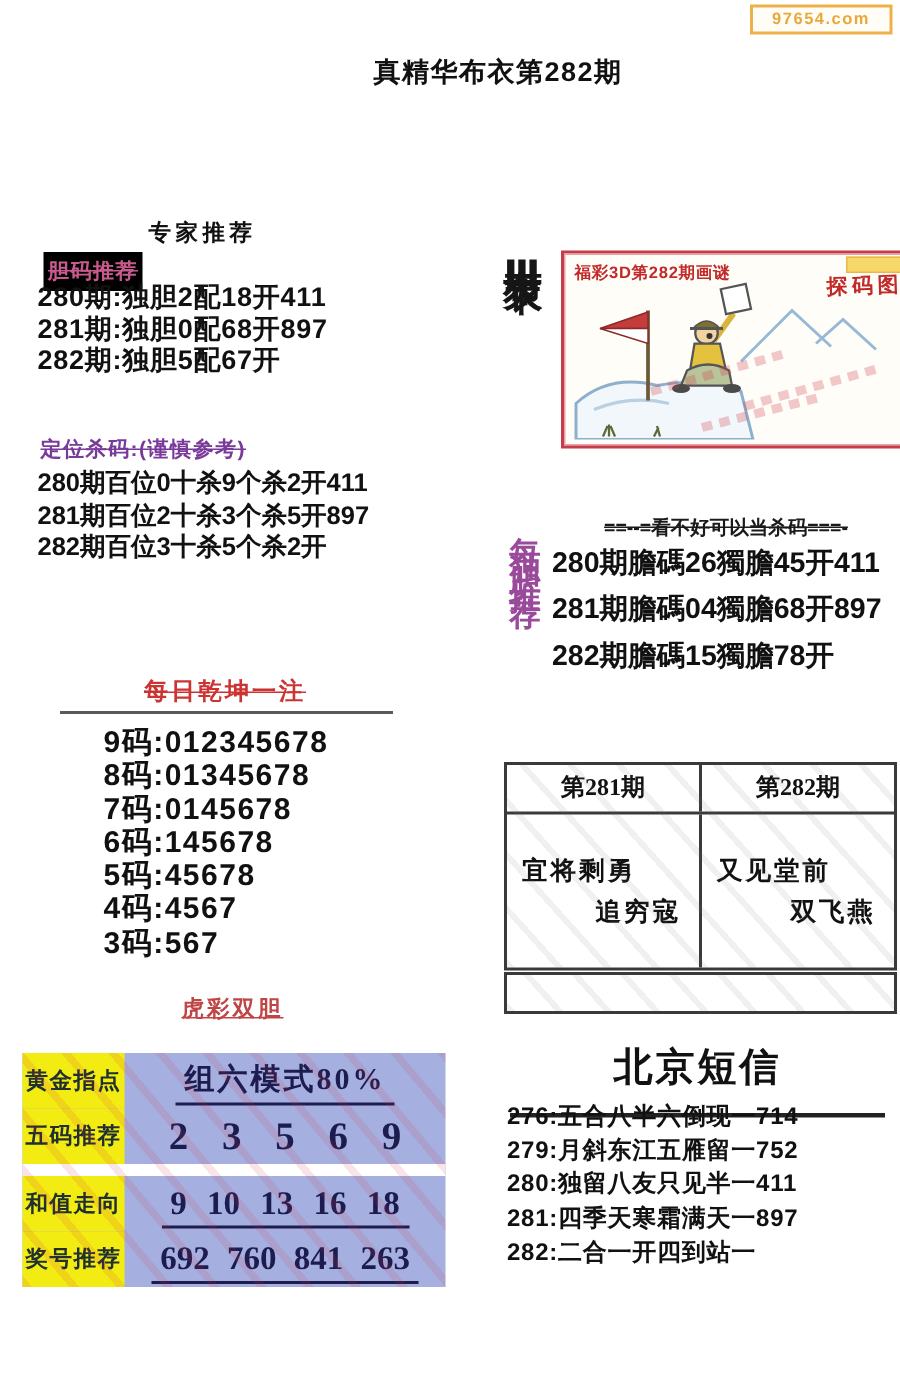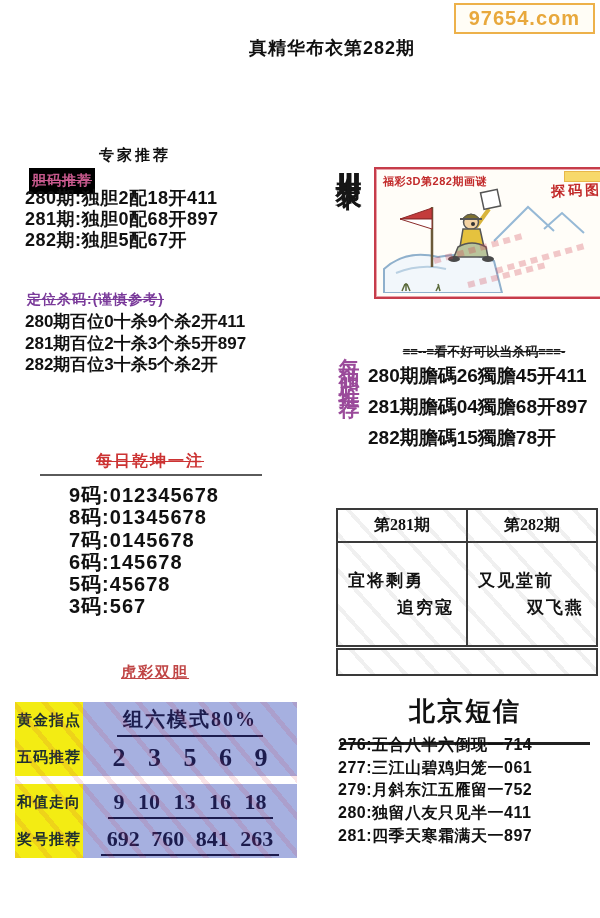--- a/index.html
+++ b/index.html
@@ -4,21 +4,21 @@
 <style>
   html,body{margin:0;padding:0;}
   body{
     width:600px;height:918px;background:#ffffff;position:relative;overflow:hidden;
     font-family:"Liberation Sans","DejaVu Sans",sans-serif;color:#111;
   }
   .abs{position:absolute;}
   
   .wm{
     top:3px;right:5px;border:2px solid #edb14a;color:#e8a83c;background:#fffdf6;
-    font-weight:bold;font-size:20px;padding:2px 13px;letter-spacing:1px;
+    font-weight:bold;font-size:11px;padding:2px 13px;letter-spacing:1px;
   }
   
   .title{top:36px;left:0;width:600px;text-align:center;font-size:18px;font-weight:bold;letter-spacing:1px;padding-left:32px;}
   
   .expert{top:146px;left:0;width:270px;text-align:center;font-size:15px;font-weight:bold;letter-spacing:3px;}
   .danma-label{
     top:168px;left:29px;font-size:14px;font-weight:bold;color:#c85a8e;background:#000000;
     text-decoration:line-through;padding:4px 3px;letter-spacing:1px;
   }
   .danma-lines{top:188px;left:25px;font-size:18px;font-weight:bold;line-height:21px;letter-spacing:0.5px;}
@@ -111,20 +111,21 @@
 </div>
 
 <div class="abs qiankun-h">每日乾坤一注</div>
 <div class="abs qiankun-hr"></div>
 <div class="abs qiankun-lines">
   <div>9码:012345678</div>
   <div>8码:01345678</div>
   <div>7码:0145678</div>
   <div>6码:145678</div>
   <div>5码:45678</div>
+  <div>4码:4567</div>
   <div>3码:567</div>
 </div>
 
 <div class="abs hucai-h">虎彩双胆</div>
 
 <div class="abs ltable">
   <div class="row">
     <div class="lbl">黄金指点</div>
     <div class="val v1"><span class="inner">组六模式80%</span></div>
   </div>
@@ -220,17 +221,17 @@
   </div>
   <div class="gstamp"></div>
 </div>
 <div class="abs pfoot">
   <div class="gstamp"></div>
 </div>
 
 <div class="abs bj-h">北京短信</div>
 <div class="abs bj-lines">
   <div>276:五合八半六倒现一714</div>
-  <div>277:三江山碧鸡归笼一061</div>
   <div>279:月斜东江五雁留一752</div>
   <div>280:独留八友只见半一411</div>
   <div>281:四季天寒霜满天一897</div>
+  <div>282:二合一开四到站一</div>
 </div>
 
 </body></html>

